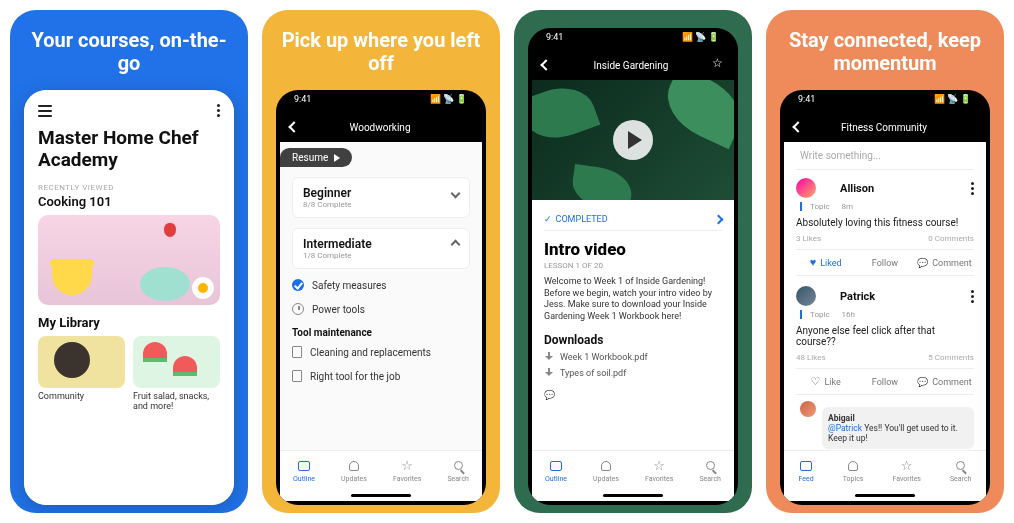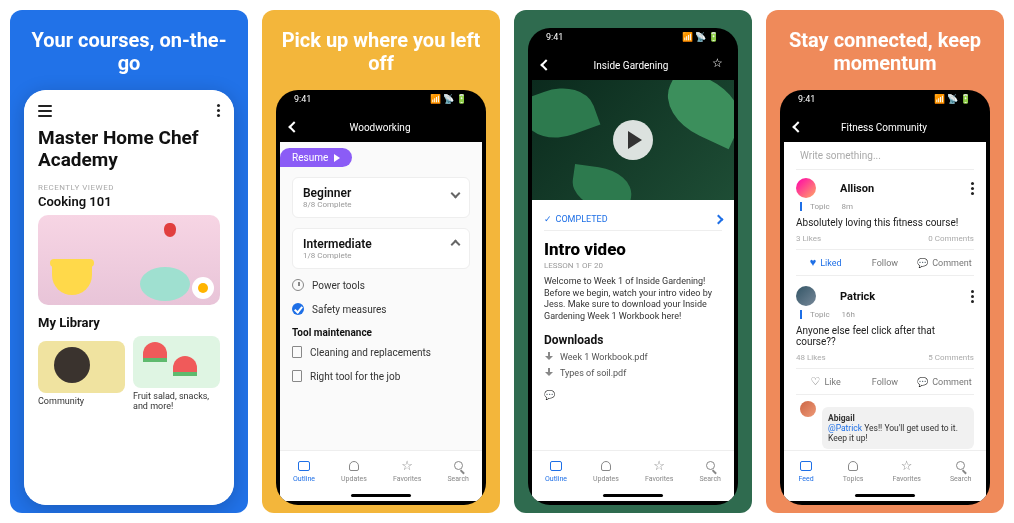--- a/index.html
+++ b/index.html
@@ -7,21 +7,21 @@
     font-family: -apple-system, BlinkMacSystemFont, "Segoe UI", Roboto, sans-serif;
     background: #fff;
     padding: 10px;
     display: flex;
     gap: 14px;
     width: 1014px;
     height: 523px;
   }
   .panel {
     flex: 1;
-    border-radius: 12px;
+    border-radius: 26px;
     padding: 18px 14px 8px;
     display: flex;
     flex-direction: column;
     align-items: center;
     overflow: hidden;
     position: relative;
   }
   .panel-1 { background: #2172e8; }
   .panel-2 { background: #f3b63b; }
   .panel-3 { background: #2f6b4f; }
@@ -80,40 +80,40 @@
     background: linear-gradient(180deg,#f7d5e4 0%, #e8c4d8 100%);
     position:relative; overflow:hidden;
   }
   .pot { position:absolute; bottom:10px; left:14px; width:40px; height:30px; background:#ffd94a; border-radius:0 0 20px 20px;}
   .pot::before{content:"";position:absolute;top:-6px;left:-2px;width:44px;height:8px;background:#ffd94a;border-radius:4px;}
   .pan { position:absolute; bottom:4px; right:30px; width:50px;height:34px;background:#9fe0d0;border-radius:50%;}
   .egg {position:absolute;bottom:6px;right:6px;width:22px;height:22px;background:#fff;border-radius:50%;}
   .egg::after{content:"";position:absolute;top:6px;left:6px;width:10px;height:10px;background:#ffb400;border-radius:50%;}
   .strawberry{position:absolute;top:8px;right:44px;width:12px;height:14px;background:#e13f3f;border-radius:50% 50% 60% 60%;}
   .section-h { font-size:13px; font-weight:700; color:#111; margin:10px 0 6px;}
-  .library-row { display:flex; gap:8px;align-items:center;}
+  .library-row { display:flex; gap:8px;}
   .lib-card { flex:1; }
   .lib-thumb { width:100%; height:52px; border-radius:8px; position:relative; overflow:hidden;}
   .thumb-a { background:#f0e3a0;}
   .thumb-a::after{content:"";position:absolute;top:6px;left:16px;width:36px;height:36px;background:#3a332e;border-radius:50%;}
   .thumb-b { background:#dff5e3;}
   .melon{position:absolute;width:24px;height:20px;background:#f05a5a;border-radius:26px 26px 2px 2px;}
   .melon::after{content:"";position:absolute;bottom:0;left:0;right:0;height:4px;background:#5fba6e;}
   .m1{top:6px;left:10px;} .m2{top:20px;left:40px;}
   .lib-label { font-size:9px; color:#333; margin-top:4px; line-height:1.1;}
 
   
   .dark-head {
     background:#000; color:#fff; height:30px; display:flex; align-items:center; justify-content:space-between; padding:0 10px; font-size:10px;
   }
   .chev-left { width:8px;height:8px;border-left:2px solid #fff;border-bottom:2px solid #fff; transform:rotate(45deg);}
   .star-icon { width:12px;height:12px;position:relative;display:inline-block;}
   .star-icon::before{content:"☆";color:#fff;font-size:12px;position:absolute;top:-3px;}
   .content { flex:1; padding:8px 12px; overflow:hidden; font-size:10px; color:#111; background:#fafafa;}
-  .resume-btn { background:#8b5cf6;color:#fff;border-radius:14px 14px 14px 0;padding:4px 12px;font-size:10px;display:inline-flex;align-items:center;gap:6px;margin:-2px 0 10px -12px;}
+  .resume-btn { background:#404040;color:#fff;border-radius:14px 14px 14px 0;padding:4px 12px;font-size:10px;display:inline-flex;align-items:center;gap:6px;margin:-2px 0 10px -12px;}
   .play-tiny{width:0;height:0;border-left:6px solid #fff;border-top:4px solid transparent;border-bottom:4px solid transparent;}
   .level-card { background:#fff;border:1px solid #eee;border-radius:6px;padding:8px 10px;margin-bottom:10px;}
   .level-row{display:flex;justify-content:space-between;align-items:center;}
   .level-name{font-size:12px;font-weight:600;}
   .chev{width:7px;height:7px;border-right:2px solid #666;border-bottom:2px solid #666;}
   .chev.down{transform:rotate(45deg);} .chev.up{transform:rotate(-135deg);}
   .prog{font-size:8px;color:#999;}
   .item-row{display:flex;align-items:center;gap:8px;padding:6px 0;font-size:10px;color:#333;}
   .check-circle{width:12px;height:12px;border-radius:50%;background:#1e6fe6;position:relative;}
   .check-circle::after{content:"";position:absolute;top:2px;left:4px;width:3px;height:6px;border-right:2px solid #fff;border-bottom:2px solid #fff;transform:rotate(40deg);}
@@ -242,26 +242,26 @@
           <div class="prog">8/8 Complete</div>
         </div>
         <div class="level-card" style="margin-bottom:4px;">
           <div class="level-row">
               <span class="level-name">Intermediate</span>
               <span class="chev up"></span>
             </div>
           <div class="prog">1/8 Complete</div>
         </div>
         <div class="item-row">
+            <span class="check-circle"></span>
+            <span>Safety measures</span>
+          </div>
+        <div class="item-row">
             <span class="clock-circle"></span>
             <span>Power tools</span>
-          </div>
-        <div class="item-row">
-            <span class="check-circle"></span>
-            <span>Safety measures</span>
           </div>
         <div class="subhead">Tool maintenance</div>
         <div class="item-row">
             <span class="doc-icon"></span>
             <span>Cleaning and replacements</span>
           </div>
         <div class="item-row">
             <span class="doc-icon"></span>
             <span>Right tool for the job</span>
           </div>

